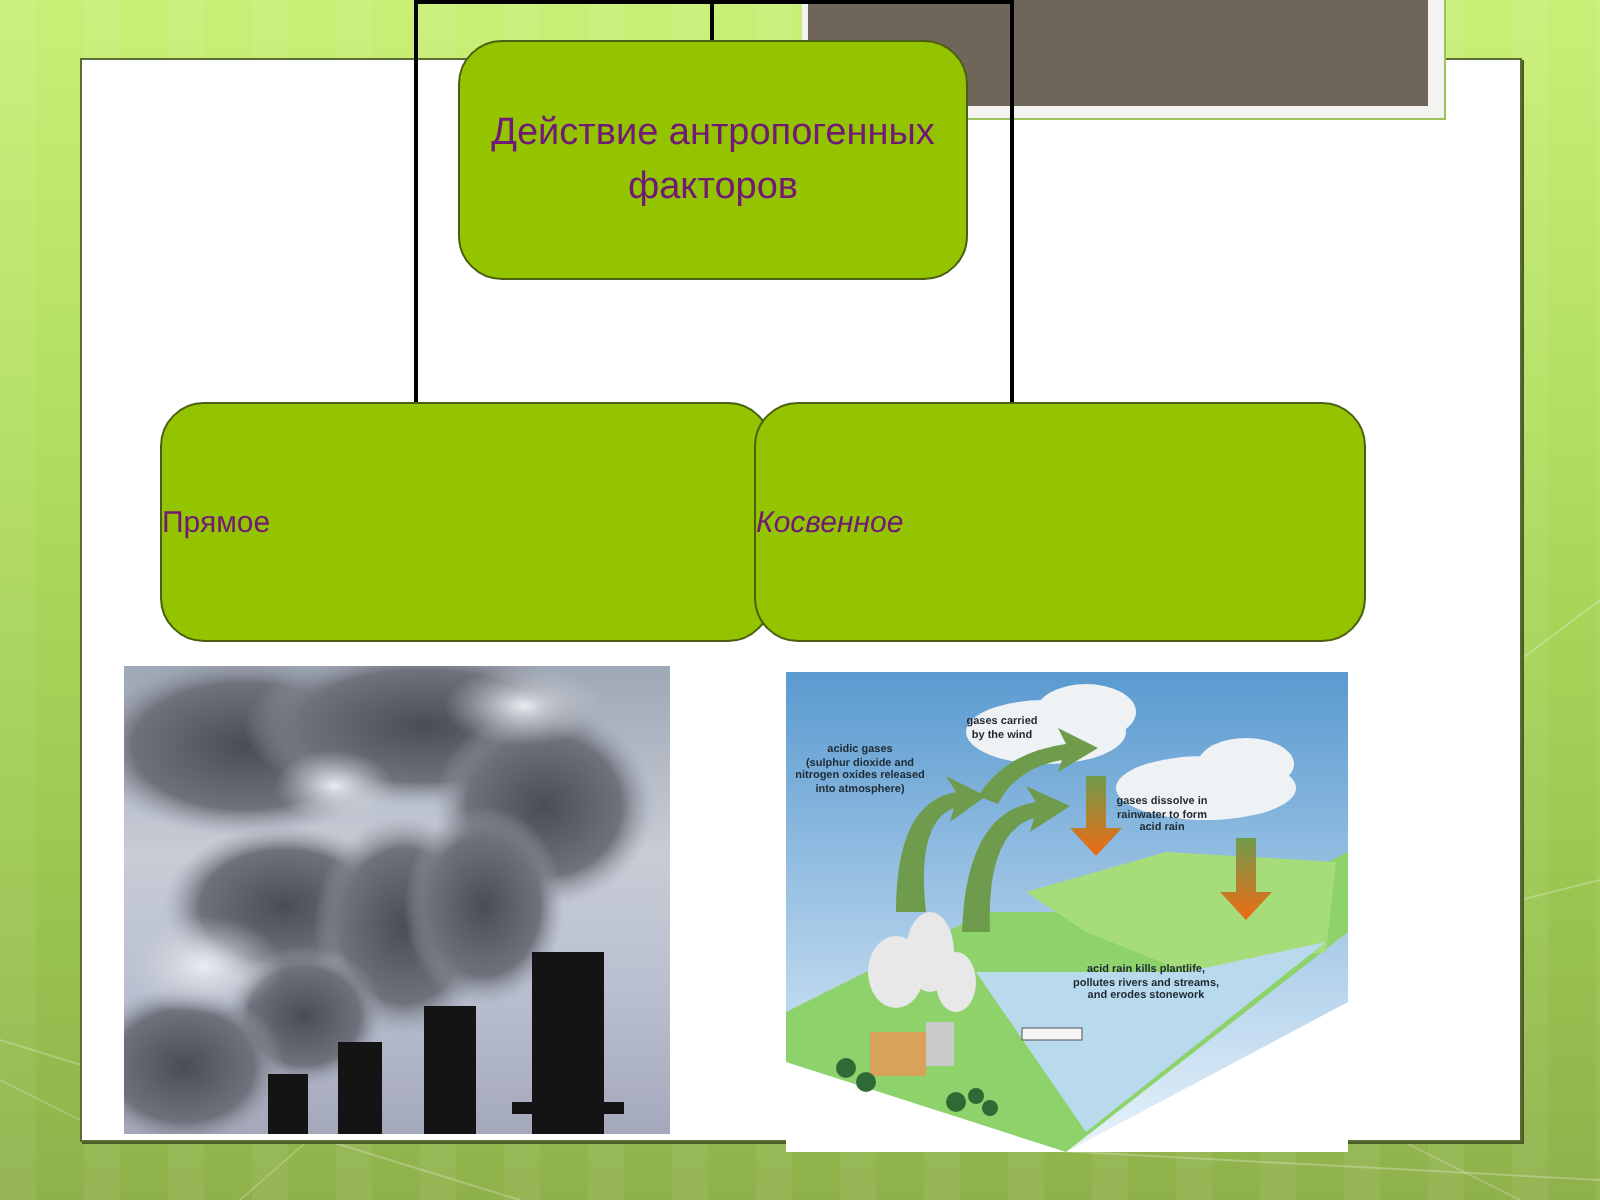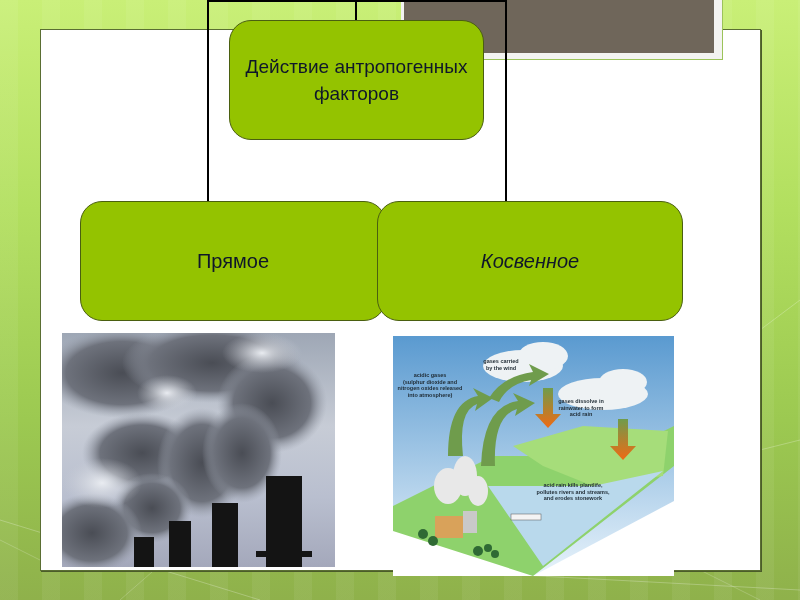--- a/index.html
+++ b/index.html
@@ -23,25 +23,25 @@
     background: #f3f3f1; border-bottom: 1px solid #9cc35a; border-right: 1px solid #9cc35a;
   }
   .title-block-inner {
     position: absolute; left: 3px; top: 0; right: 8px; bottom: 6px;
     background: #6f665a;
   }
   .connector { position: absolute; background: #000; }
   .node {
     position: absolute; background: #94c300;
     border: 1px solid #4a5f10; border-radius: 22px;
-    display: flex; align-items: center; justify-content: center; text-align: center;
-    color: #0f172a; box-sizing: border-box;
+    display: flex; align-items: center; justify-content: flex-start; text-align: center;
+    color: #701a75; box-sizing: border-box;
   }
   .node-root { left: 229px; top: 20px; width: 255px; height: 120px; font-size: 19px; line-height: 27px; padding: 0 10px; }
-  .node-child { top: 201px; width: 306px; height: 120px; font-size: 20px; }
+  .node-child { top: 201px; width: 306px; height: 120px; font-size: 15px; }
   .node-direct { left: 80px; }
   .node-indirect { left: 377px; font-style: italic; }
   .photo {
     position: absolute; overflow: hidden;
   }
   .smoke-photo { left: 62px; top: 333px; width: 273px; height: 234px;
     background: linear-gradient(180deg, #9ea7b5 0%, #c7ccd6 40%, #b9bfcf 70%, #a4a8bb 100%); }
   .acid-photo { left: 393px; top: 336px; width: 281px; height: 240px; background: #ffffff; }
   .acid-photo svg, .smoke-photo svg { position: absolute; left: 0; top: 0; }
   .acid-label {

